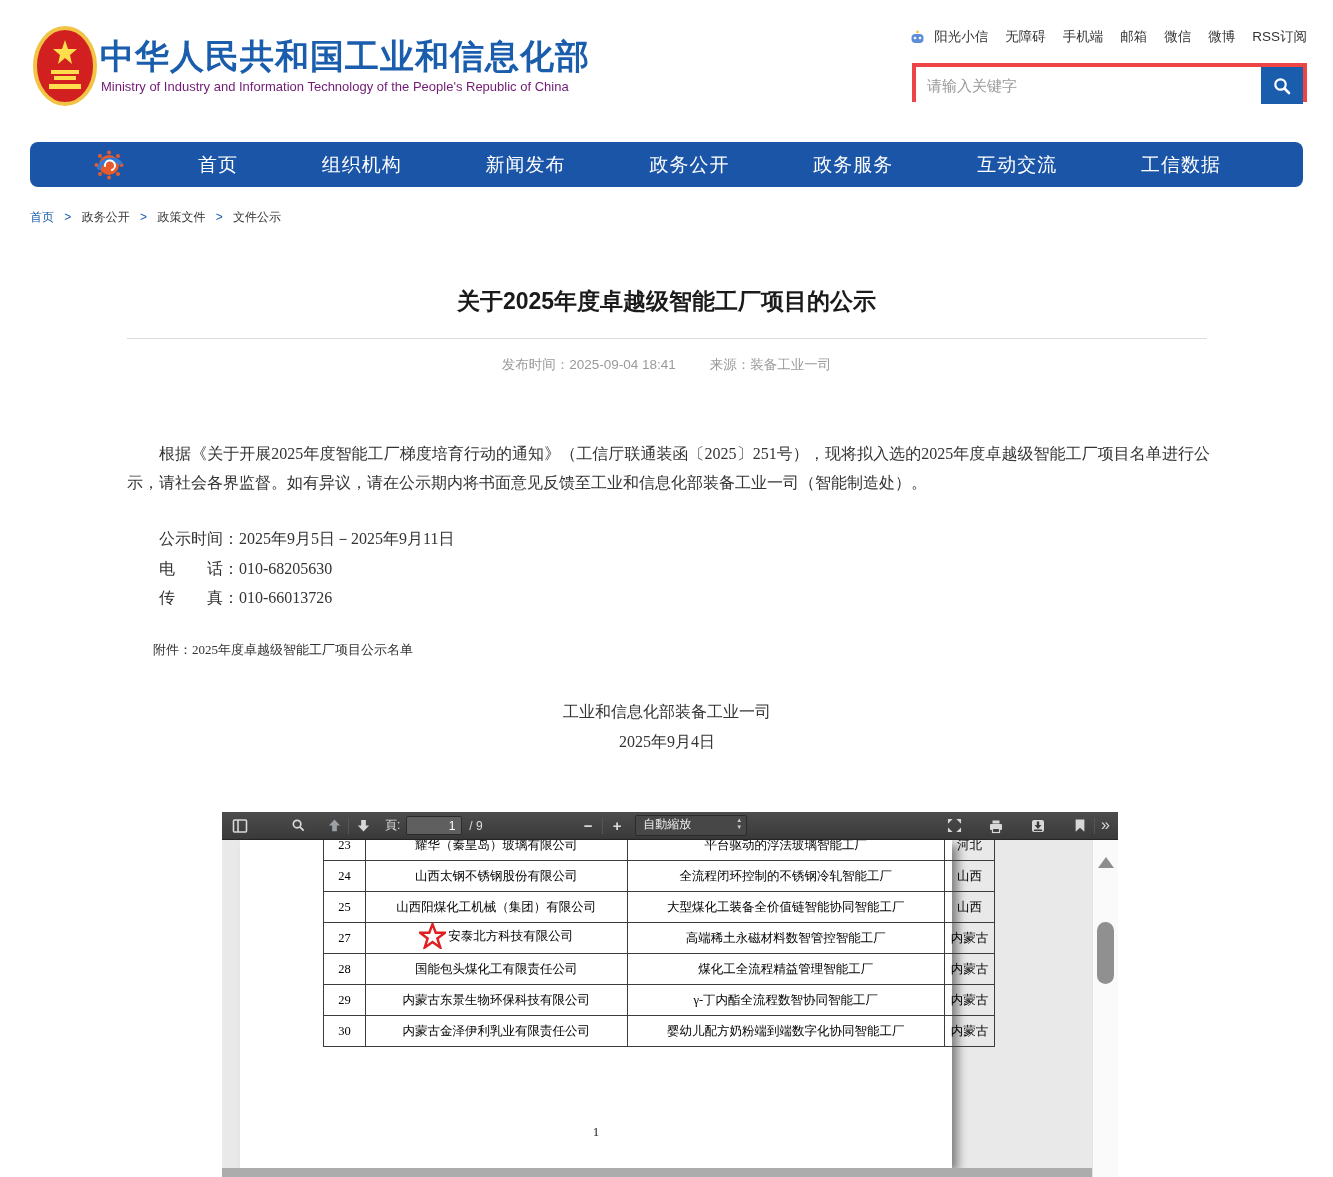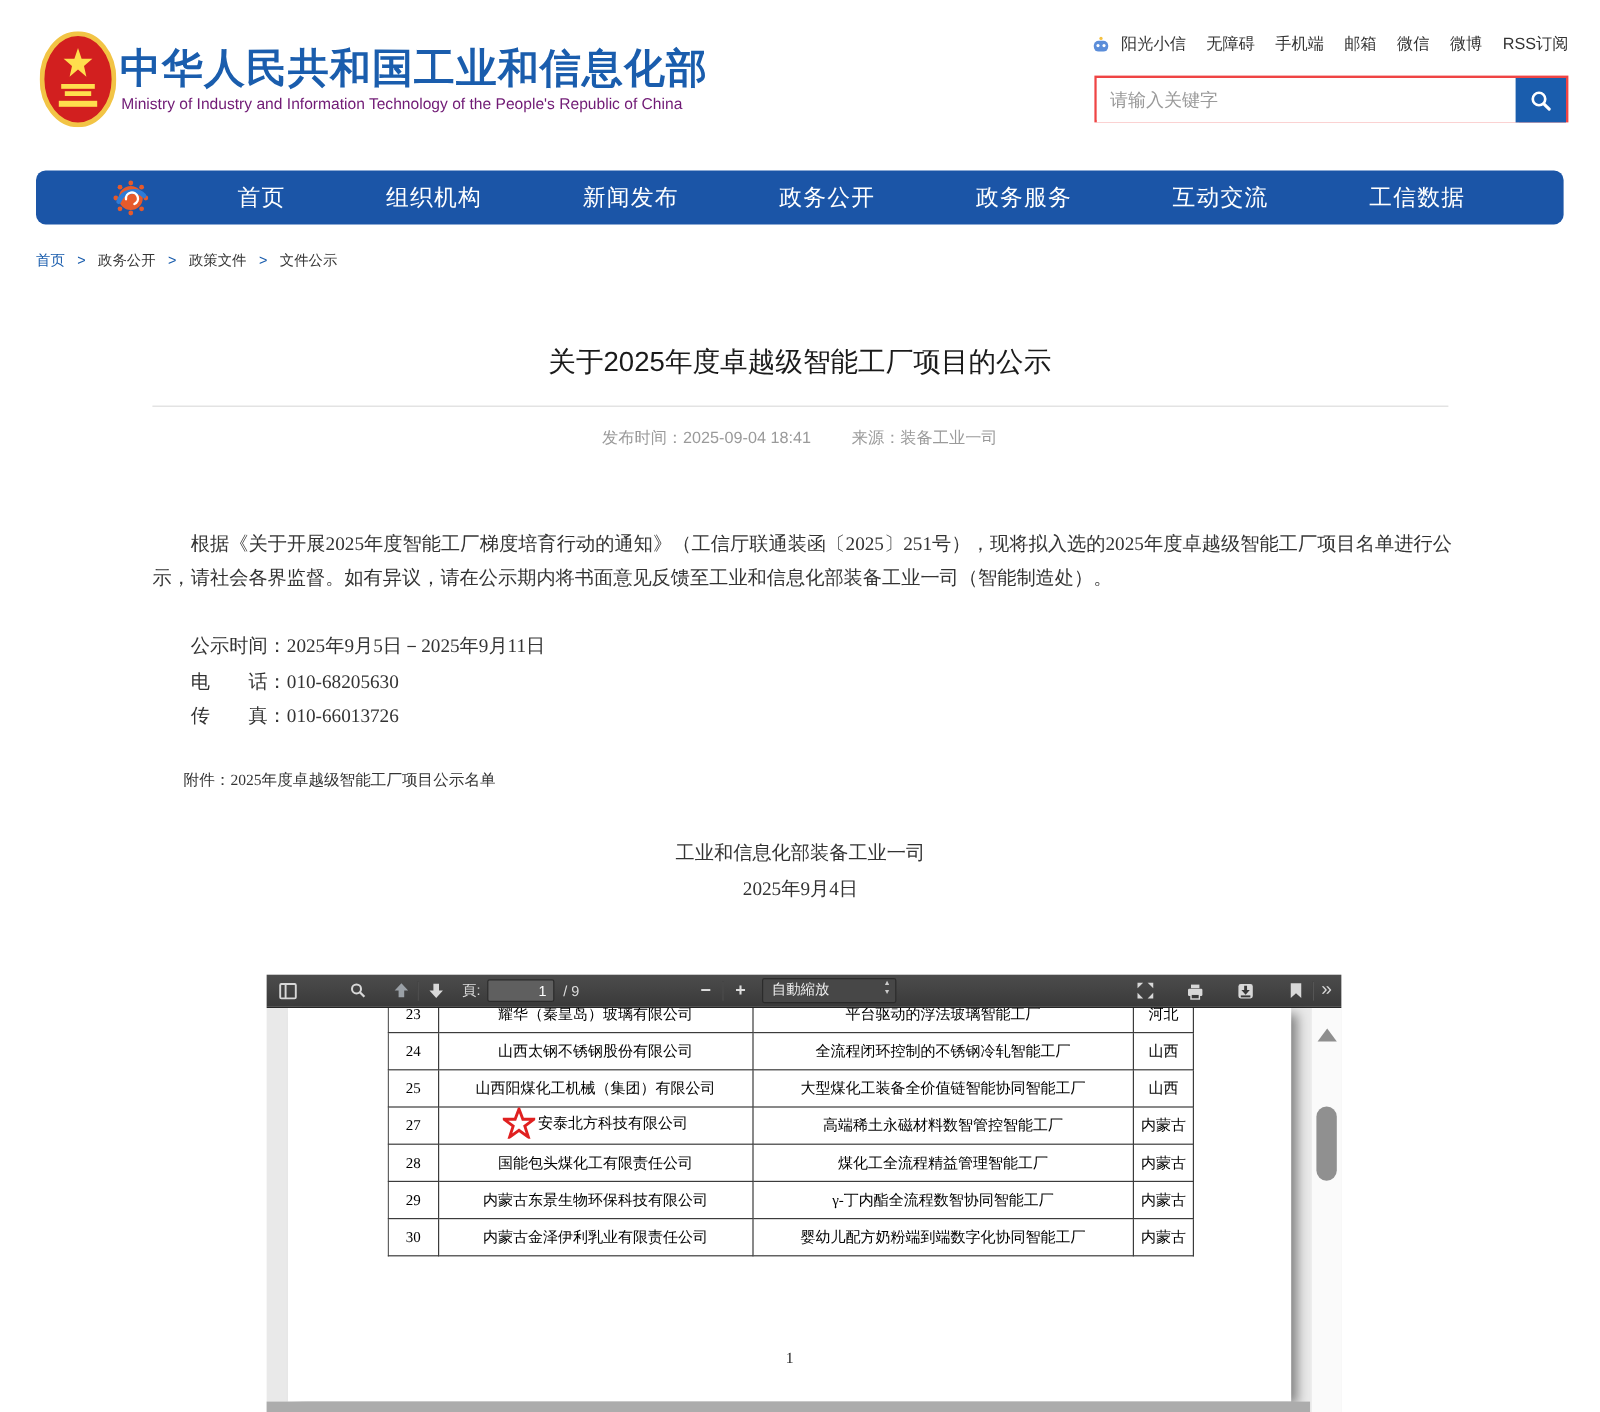--- a/index.html
+++ b/index.html
@@ -9,21 +9,21 @@
   
   .emblem { position:absolute; left:33px; top:26px; width:64px; height:80px; }
   .site-title-cn { position:absolute; left:100px; top:34px; font-size:34px; font-weight:bold;
     color:#1A5DAD; letter-spacing:1px; }
   .site-title-en { position:absolute; left:101px; top:79px; font-size:13px; color:#701a75; font-weight:normal; }
   .top-links { position:absolute; right:26px; top:28px; display:flex; align-items:center; gap:17px;
     font-size:13.5px; color:#333; }
   .top-links a { color:#333; text-decoration:none; cursor:pointer; }
   .robot-ico { width:17px; height:17px; margin-right:-9px; }
   .search-box { position:absolute; right:26px; top:63px; width:395px; height:39px;
-    border:2px solid #ef4444; background:#fff; }
+    border:4px solid #ef4444; background:#fff; }
   .search-box input { position:absolute; left:0; top:0; width:352px; height:37px; border:none; outline:none;
     padding-left:11px; font-size:15px; color:#333; }
   .search-box input::placeholder { color:#999; }
   .search-btn { position:absolute; right:0; top:0; width:42px; height:37px; background:#1A5DAD;
     border:none; cursor:pointer; display:flex; align-items:center; justify-content:center; }
 
   
   .nav { position:absolute; left:30px; top:142px; width:1273px; height:45px; background:#1B55A7;
     border-radius:8px; display:flex; align-items:center; }
   .nav-logo { width:34px; height:34px; margin-left:62px; }
@@ -31,21 +31,21 @@
   .nav-item { color:#fff; font-size:19px; cursor:pointer; letter-spacing:1px; }
 
   
   .breadcrumb { position:absolute; left:30px; top:209px; font-size:12px; color:#333; }
   .breadcrumb .sep { color:#1A5DAD; margin:0 7px; }
   .bc-home { color:#1A5DAD; cursor:pointer; }
   .bc-item { color:#333; cursor:pointer; }
 
   
   .art-title { position:absolute; left:0; top:286px; width:100%; text-align:center;
-    font-size:23px; font-weight:normal; color:#1a1a1a; }
+    font-size:23px; font-weight:bold; color:#1a1a1a; }
   .art-rule { position:absolute; left:127px; top:338px; width:1080px; border-top:1px solid #DCDCDC; }
   .art-meta { position:absolute; left:0; top:356px; width:100%; text-align:center;
     font-size:13.5px; color:#9a9a9a; }
   .art-meta .gap { display:inline-block; width:34px; }
   .art-body { position:absolute; left:127px; top:439px; width:1083px;
     font-family:"Liberation Serif", serif; font-size:16px; line-height:29px; color:#333;
     text-align:justify; }
   .art-body p { text-indent:2em; }
   .info-lines { position:absolute; left:127px; top:524px; width:1083px;
     font-family:"Liberation Serif", serif; font-size:16px; line-height:29.5px; color:#333; }
@@ -71,21 +71,21 @@
   .page-total { margin-left:7px; color:#ddd; }
   .zoom-select { width:112px; height:21px; background:#474747; border:1px solid #2b2b2b; border-radius:2px;
     margin:0 8px 0 6px; display:flex; align-items:flex-start; cursor:pointer; position:relative; }
   .zoom-select .zs-label { padding-left:7px; color:#eee; }
   .zs-arrows { position:absolute; right:4px; top:1px; font-size:6px; line-height:6px; color:#ccc;
     display:flex; flex-direction:column; gap:1px; }
   .mi-plus { font-size:15px; font-weight:bold; color:#ddd; }
   .dbl-chevron { font-size:16px; color:#d8d8d8; margin:0 8px 2px 4px; }
 
   .pdf-doc { position:absolute; left:0; top:28px; width:896px; height:337px; background:#E9E9E9; }
-  .pdf-page { position:absolute; left:18px; top:0; width:836px; height:328px; background:#fff;
+  .pdf-page { position:absolute; left:18px; top:0; width:712px; height:328px; background:#fff;
     box-shadow:7px 4px 9px -1px rgba(0,0,0,0.45); }
   .pdf-below { position:absolute; left:0; top:328px; height:9px; right:26px; background:#ACACAC; }
   .pdf-scrollbar { position:absolute; right:0; top:0; width:26px; height:337px; background:#FAFAFA;
     border-left:1px solid #E4E4E4; }
   .sb-up { position:absolute; left:5px; top:17px; width:0; height:0; cursor:pointer;
     border-left:8px solid transparent; border-right:8px solid transparent; border-bottom:11px solid #8E8E8E; }
   .sb-thumb { position:absolute; left:4px; top:82px; width:17px; height:62px; background:#909090;
     border-radius:9px; cursor:grab; }
 
   .table-clip { position:absolute; left:83px; top:0; width:676px; height:246px; overflow:hidden; }

